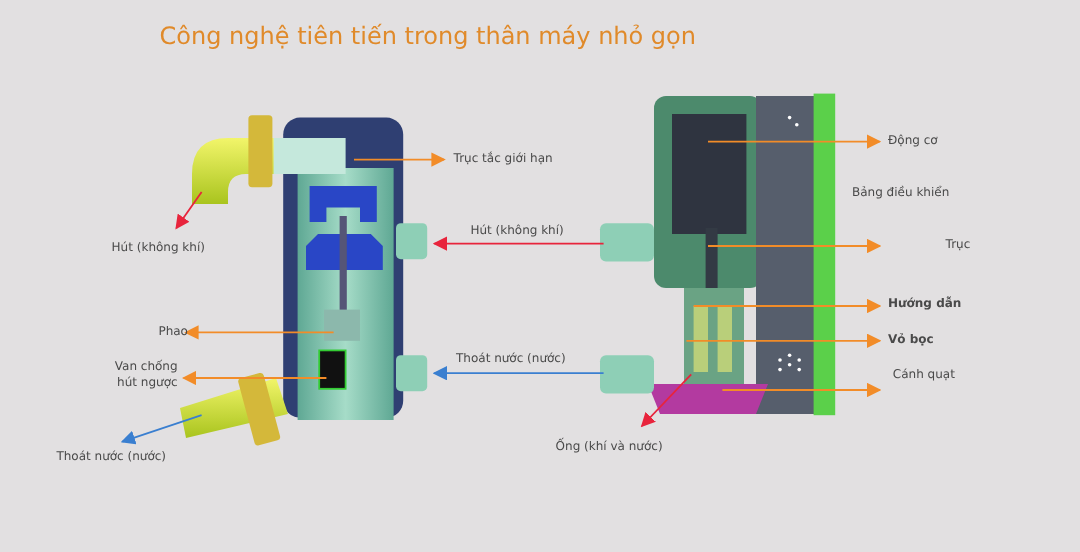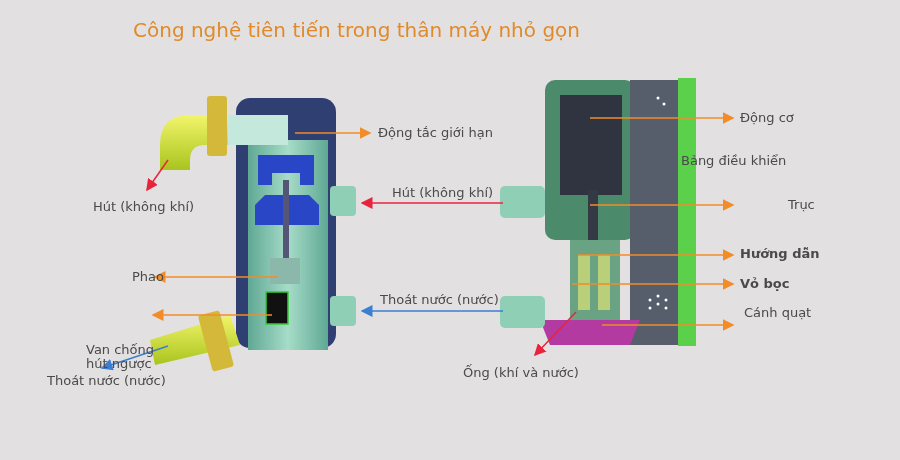--- a/index.html
+++ b/index.html
@@ -1,18 +1,18 @@
 <!DOCTYPE html>
 <html><head>
 <meta charset="utf-8">
 <style>
   html,body{margin:0;padding:0;}
   body{width:900px;height:460px;background:#e2e0e1;position:relative;overflow:hidden;font-family:"DejaVu Sans",sans-serif;}
   .title{position:absolute;left:0;width:713px;top:18px;text-align:center;font-size:20px;color:#e08a2a;font-family:"DejaVu Sans",sans-serif;}
-  .lbl{position:absolute;font-size:13px;color:#4a4a4a;white-space:nowrap;line-height:14px;}
+  .lbl{position:absolute;font-size:10px;color:#4a4a4a;white-space:nowrap;line-height:14px;}
   .lbl.r{text-align:right;}
   svg.diag{position:absolute;left:0;top:0;}
 </style>
 </head>
 <body>
 
 <div class="title">Công nghệ tiên tiến trong thân máy nhỏ gọn</div>
 
 <svg class="diag" width="900" height="460" viewBox="0 0 900 460">
   <defs>
@@ -90,31 +90,31 @@
   <line x1="503" y1="311" x2="362" y2="311" stroke="#3a7fd0" stroke-width="1.5" marker-end="url(#mb)"></line>
 
   <line x1="590" y1="118" x2="733" y2="118" stroke="#f28c28" stroke-width="1.5" marker-end="url(#mo)"></line>
   <line x1="590" y1="205" x2="733" y2="205" stroke="#f28c28" stroke-width="1.5" marker-end="url(#mo)"></line>
   <line x1="578" y1="255" x2="733" y2="255" stroke="#f28c28" stroke-width="1.5" marker-end="url(#mo)"></line>
   <line x1="572" y1="284" x2="733" y2="284" stroke="#f28c28" stroke-width="1.5" marker-end="url(#mo)"></line>
   <line x1="602" y1="325" x2="733" y2="325" stroke="#f28c28" stroke-width="1.5" marker-end="url(#mo)"></line>
   <line x1="576" y1="312" x2="535" y2="355" stroke="#e8243c" stroke-width="1.5" marker-end="url(#mr)"></line>
 </svg>
 
-<div class="lbl" style="left:378px;top:126px;">Động tắc giới hạn</div>
+<div class="lbl" style="left:378px;top:126px;">Trục tắc giới hạn</div>
 <div class="lbl" style="left:93px;top:200px;">Hút (không khí)</div>
 <div class="lbl" style="left:132px;top:270px;">Phao</div>
-<div class="lbl r" style="left:86px;top:299px;width:62px;margin-top:44px;">
+<div class="lbl r" style="left:86px;top:299px;width:62px;">
   <div>Van chống</div>
   <div>hút ngược</div>
 </div>
 <div class="lbl" style="left:47px;top:374px;">Thoát nước (nước)</div>
 
 <div class="lbl" style="left:392px;top:186px;">Hút (không khí)</div>
 <div class="lbl" style="left:380px;top:293px;">Thoát nước (nước)</div>
 
 <div class="lbl" style="left:740px;top:111px;">Động cơ</div>
-<div class="lbl" style="left:681px;top:154px;">Bảng điều khiển</div>
+<div class="lbl" style="left:710px;top:154px;">Bảng điều khiển</div>
 <div class="lbl" style="left:740px;top:198px;margin-left:48px;">Trục</div>
 <div class="lbl" style="left:740px;top:247px;font-weight:bold;">Hướng dẫn</div>
 <div class="lbl" style="left:740px;top:277px;font-weight:bold;">Vỏ bọc</div>
 <div class="lbl" style="left:744px;top:306px;">Cánh quạt</div>
 <div class="lbl" style="left:463px;top:366px;">Ống (khí và nước)</div>
 
 </body></html>

